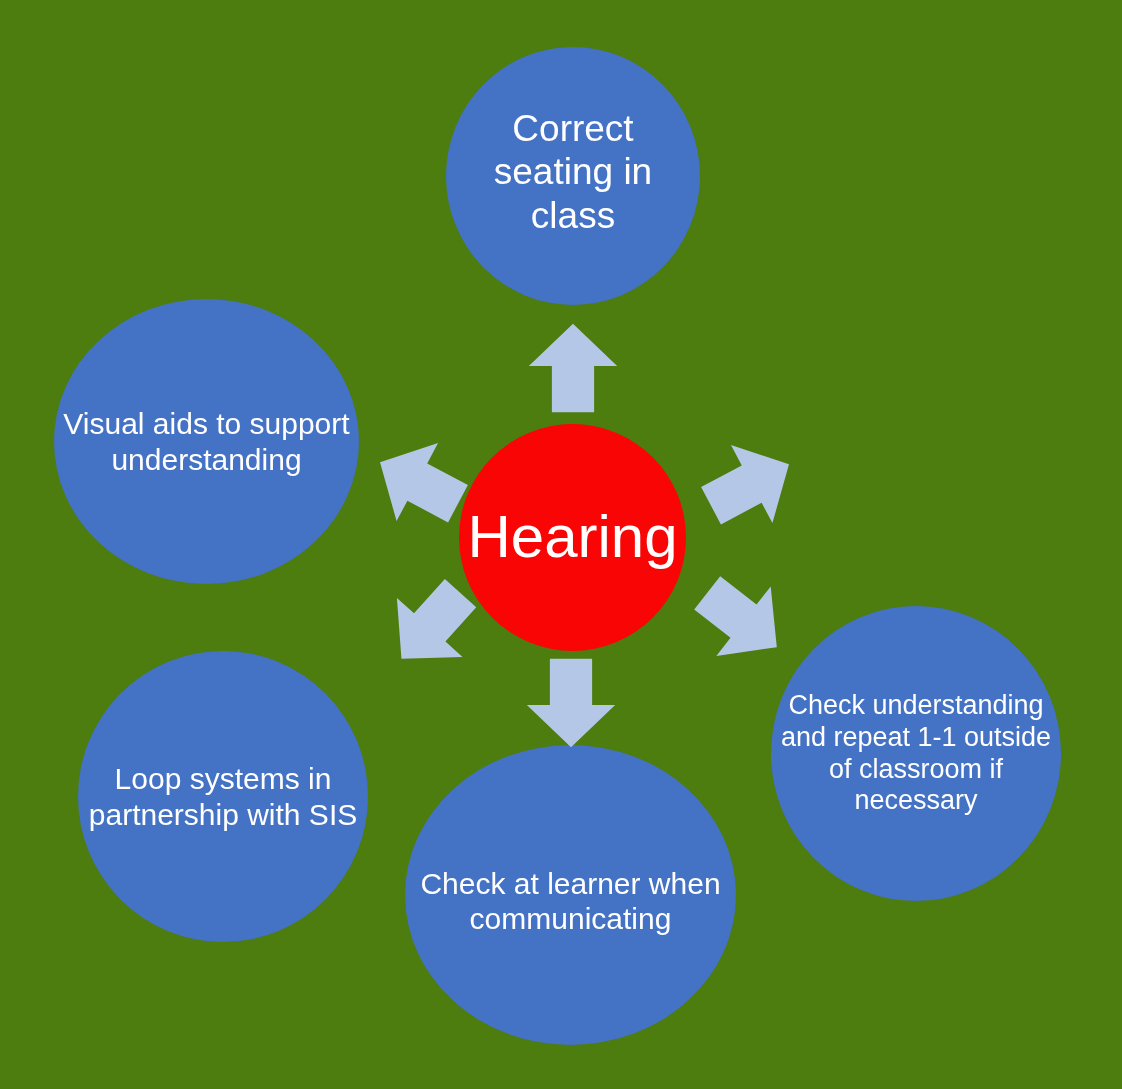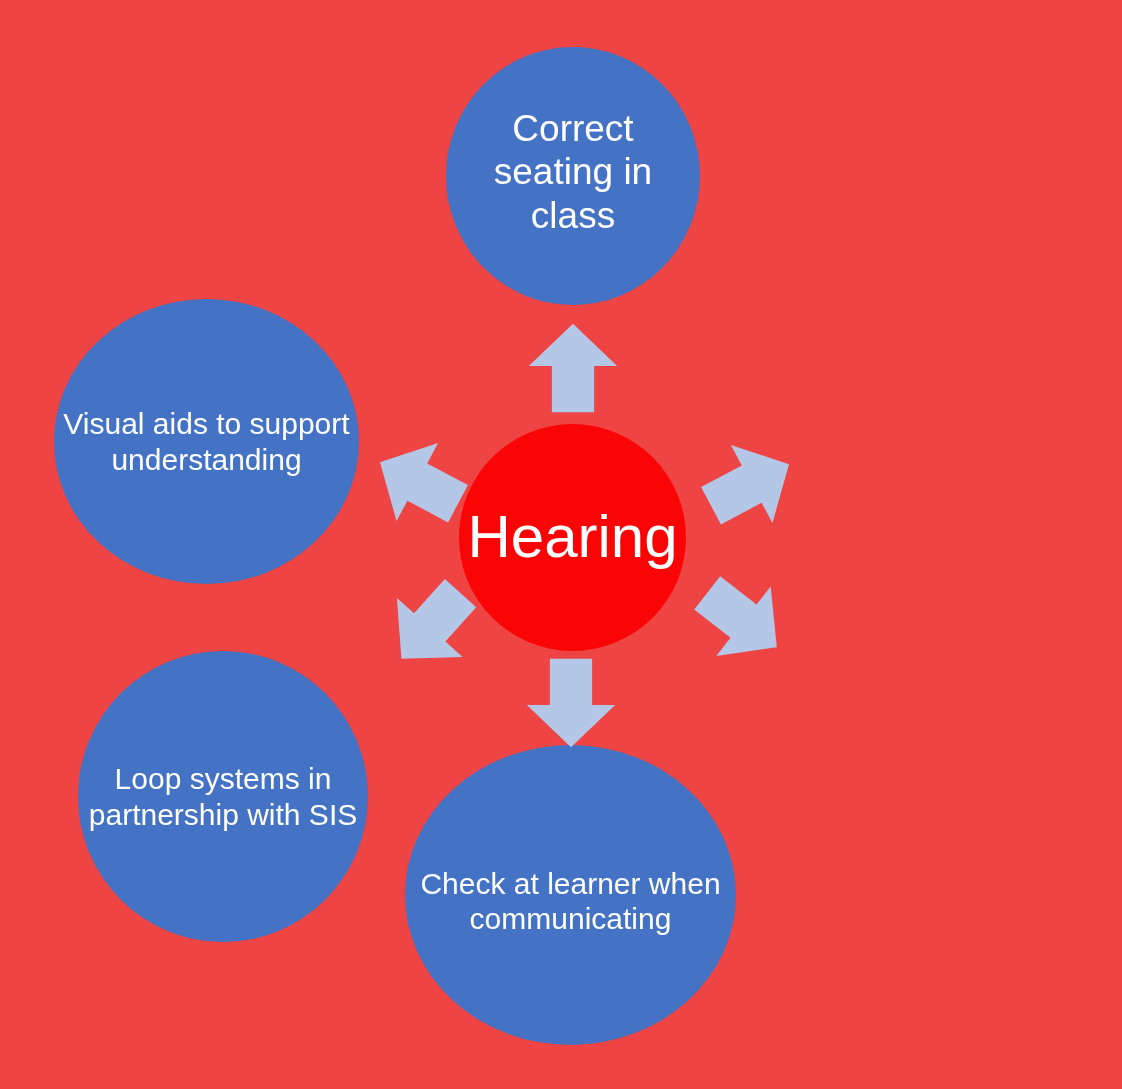--- a/index.html
+++ b/index.html
@@ -11,21 +11,21 @@
   body {
     width: 1122px;
     height: 1089px;
     overflow: hidden;
     font-family: "Liberation Sans", sans-serif;
   }
   #diagram-stage {
     position: relative;
     width: 1122px;
     height: 1089px;
-    background: #ef4444;
+    background: #4d7c0f;
   }
   .node {
     position: absolute;
     display: flex;
     align-items: center;
     justify-content: center;
     border-radius: 50%;
     box-sizing: border-box;
     text-align: center;
     color: #FFFFFF;
@@ -81,20 +81,23 @@
 </head>
 <body>
 
 <div id="diagram-stage">
 
   <div class="node spoke" id="node-top">
     <span class="node-label">Correct seating in class</span>
   </div>
 
 
+  <div class="node spoke" id="node-right-dn">
+    <span class="node-label">Check understanding and repeat 1-1 outside of classroom if necessary</span>
+  </div>
 
   <div class="node spoke" id="node-bottom">
     <span class="node-label">Check at learner when communicating</span>
   </div>
 
   <div class="node spoke" id="node-left-dn">
     <span class="node-label">Loop systems in partnership with SIS</span>
   </div>
 
   <div class="node spoke" id="node-left-up">

